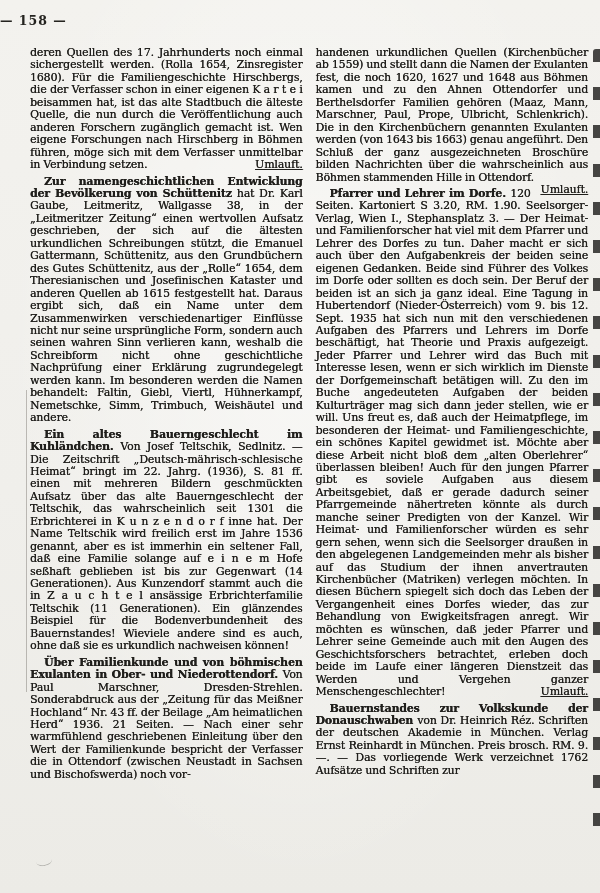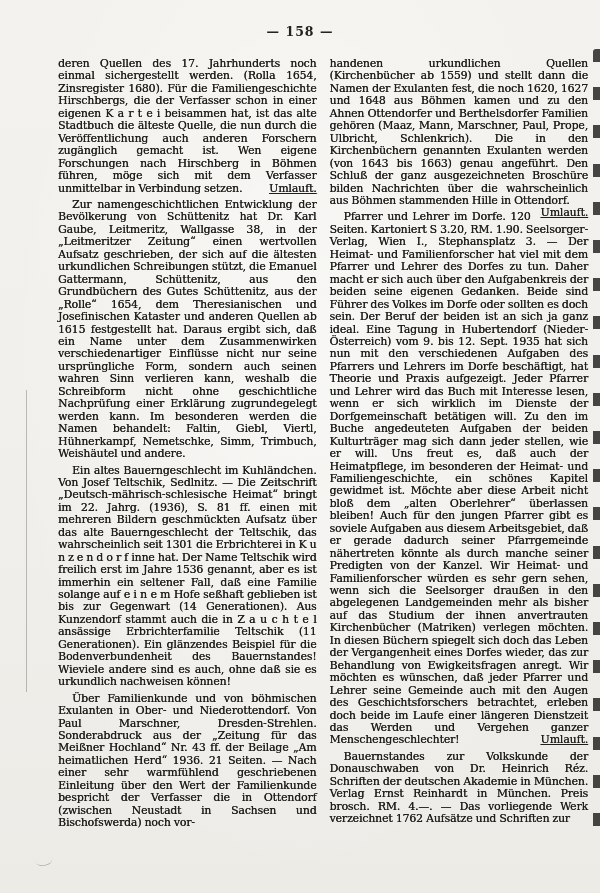--- a/index.html
+++ b/index.html
@@ -9,46 +9,45 @@
     font-family:"DejaVu Serif", serif;
   }
   .page{
     position:relative;width:600px;height:893px;
     background:
       radial-gradient(ellipse at 50% 40%, rgba(255,255,255,.5), rgba(0,0,0,0) 70%),
       linear-gradient(180deg,#f3f2ee 0%,#f0efeb 55%,#ecebe6 100%);
     color:#1d1c1a;
   }
   .pageno{
-    text-align:center;
-    padding-top:24px;
+    text-align:left;
+    padding-top:13px;
     font-size:12.5px;
     letter-spacing:1px;
     font-weight:bold;
     color:#24231f;
   }
   .cols{
     display:flex;
     gap:13px;
     padding:19px 12px 0 30px;
-    margin-left:28px;
   }
   .col{
     width:277px;
     text-align:justify;
     font-size:10.9px;
     line-height:12.45px;
     letter-spacing:-0.12px;
     word-spacing:-0.3px;
     text-shadow:0.25px 0 0 currentColor;
     color:#201f1c;
   }
   .col p{margin:0 0 4px 0;}
   .col p.indent{text-indent:14px;}
-  .lead{font-weight:normal;}
+  .lead{font-weight:bold;}
   .lead:empty{display:none;}
   .lead::after{content:" ";}
   .sig{float:right;padding-left:10px;text-decoration:underline;}
   .sig:empty{display:none;}
   
   .edge-marks{
     position:absolute;top:49px;right:0;width:7px;height:784px;
     background:repeating-linear-gradient(to bottom,#2e2d2b 0 13px,rgba(0,0,0,0) 13px 38.2px);
     border-radius:3px 0 0 3px;
     opacity:.88;
@@ -81,21 +80,21 @@
       <p class="indent"><span class="lead">Ein altes Bauerngeschlecht im Kuhländchen.</span><span>Von Josef Teltschik, Sedlnitz. — Die Zeitschrift „Deutsch-mährisch-schlesische Heimat“ bringt im 22. Jahrg. (1936), S. 81 ff. einen mit mehreren Bildern geschmückten Aufsatz über das alte Bauerngeschlecht der Teltschik, das wahrscheinlich seit 1301 die Erbrichterei in K u n z e n d o r f inne hat. Der Name Teltschik wird freilich erst im Jahre 1536 genannt, aber es ist immerhin ein seltener Fall, daß eine Familie solange auf e i n e m Hofe seßhaft geblieben ist bis zur Gegenwart (14 Generationen). Aus Kunzendorf stammt auch die in Z a u c h t e l ansässige Erbrichterfamilie Teltschik (11 Generationen). Ein glänzendes Beispiel für die Bodenverbundenheit des Bauernstandes! Wieviele andere sind es auch, ohne daß sie es urkundlich nachweisen können!</span></p>
 
       <p class="indent"><span class="lead">Über Familienkunde und von böhmischen Exulanten in Ober- und Niederottendorf.</span><span>Von Paul Marschner, Dresden-Strehlen. Sonderabdruck aus der „Zeitung für das Meißner Hochland“ Nr. 43 ff. der Beilage „Am heimatlichen Herd“ 1936. 21 Seiten. — Nach einer sehr warmfühlend geschriebenen Einleitung über den Wert der Familienkunde bespricht der Verfasser die in Ottendorf (zwischen Neustadt in Sachsen und Bischofswerda) noch vor-</span></p>
     </div>
 
     <div class="col">
       <p><span>handenen urkundlichen Quellen (Kirchenbücher ab 1559) und stellt dann die Namen der Exulanten fest, die noch 1620, 1627 und 1648 aus Böhmen kamen und zu den Ahnen Ottendorfer und Berthelsdorfer Familien gehören (Maaz, Mann, Marschner, Paul, Prope, Ulbricht, Schlenkrich). Die in den Kirchenbüchern genannten Exulanten werden (von 1643 bis 1663) genau angeführt. Den Schluß der ganz ausgezeichneten Broschüre bilden Nachrichten über die wahrscheinlich aus Böhmen stammenden Hille in Ottendorf.</span><span class="sig">Umlauft.</span></p>
 
       <p class="indent"><span class="lead">Pfarrer und Lehrer im Dorfe.</span><span>120 Seiten. Kartoniert S 3.20, RM. 1.90. Seelsorger-Verlag, Wien I., Stephansplatz 3. — Der Heimat- und Familienforscher hat viel mit dem Pfarrer und Lehrer des Dorfes zu tun. Daher macht er sich auch über den Aufgabenkreis der beiden seine eigenen Gedanken. Beide sind Führer des Volkes im Dorfe oder sollten es doch sein. Der Beruf der beiden ist an sich ja ganz ideal. Eine Tagung in Hubertendorf (Nieder-Österreich) vom 9. bis 12. Sept. 1935 hat sich nun mit den verschiedenen Aufgaben des Pfarrers und Lehrers im Dorfe beschäftigt, hat Theorie und Praxis aufgezeigt. Jeder Pfarrer und Lehrer wird das Buch mit Interesse lesen, wenn er sich wirklich im Dienste der Dorfgemeinschaft betätigen will. Zu den im Buche angedeuteten Aufgaben der beiden Kulturträger mag sich dann jeder stellen, wie er will. Uns freut es, daß auch der Heimatpflege, im besonderen der Heimat- und Familiengeschichte, ein schönes Kapitel gewidmet ist. Möchte aber diese Arbeit nicht bloß dem „alten Oberlehrer“ überlassen bleiben! Auch für den jungen Pfarrer gibt es soviele Aufgaben aus diesem Arbeitsgebiet, daß er gerade dadurch seiner Pfarrgemeinde nähertreten könnte als durch manche seiner Predigten von der Kanzel. Wir Heimat- und Familienforscher würden es sehr gern sehen, wenn sich die Seelsorger draußen in den abgelegenen Landgemeinden mehr als bisher auf das Studium der ihnen anvertrauten Kirchenbücher (Matriken) verlegen möchten. In diesen Büchern spiegelt sich doch das Leben der Vergangenheit eines Dorfes wieder, das zur Behandlung von Ewigkeitsfragen anregt. Wir möchten es wünschen, daß jeder Pfarrer und Lehrer seine Gemeinde auch mit den Augen des Geschichtsforschers betrachtet, erleben doch beide im Laufe einer längeren Dienstzeit das Werden und Vergehen ganzer Menschengeschlechter!</span><span class="sig">Umlauft.</span></p>
 
-      <p class="indent"><span class="lead">Bauernstandes zur Volkskunde der Donauschwaben</span><span>von Dr. Heinrich Réz. Schriften der deutschen Akademie in München. Verlag Ernst Reinhardt in München. Preis brosch. RM. 4.—. — Das vorliegende Werk verzeichnet 1762 Aufsätze und Schriften zur</span></p>
+      <p class="indent"><span class="lead">Bauernstandes zur Volkskunde der Donauschwaben</span><span>von Dr. Heinrich Réz. Schriften der deutschen Akademie in München. Verlag Ernst Reinhardt in München. Preis brosch. RM. 9.—. — Das vorliegende Werk verzeichnet 1762 Aufsätze und Schriften zur</span></p>
     </div>
 
   </div>
 
   <div class="edge-marks"></div>
   <div class="fold-line"></div>
   <div class="smudge"></div>
 
 </div>
 

